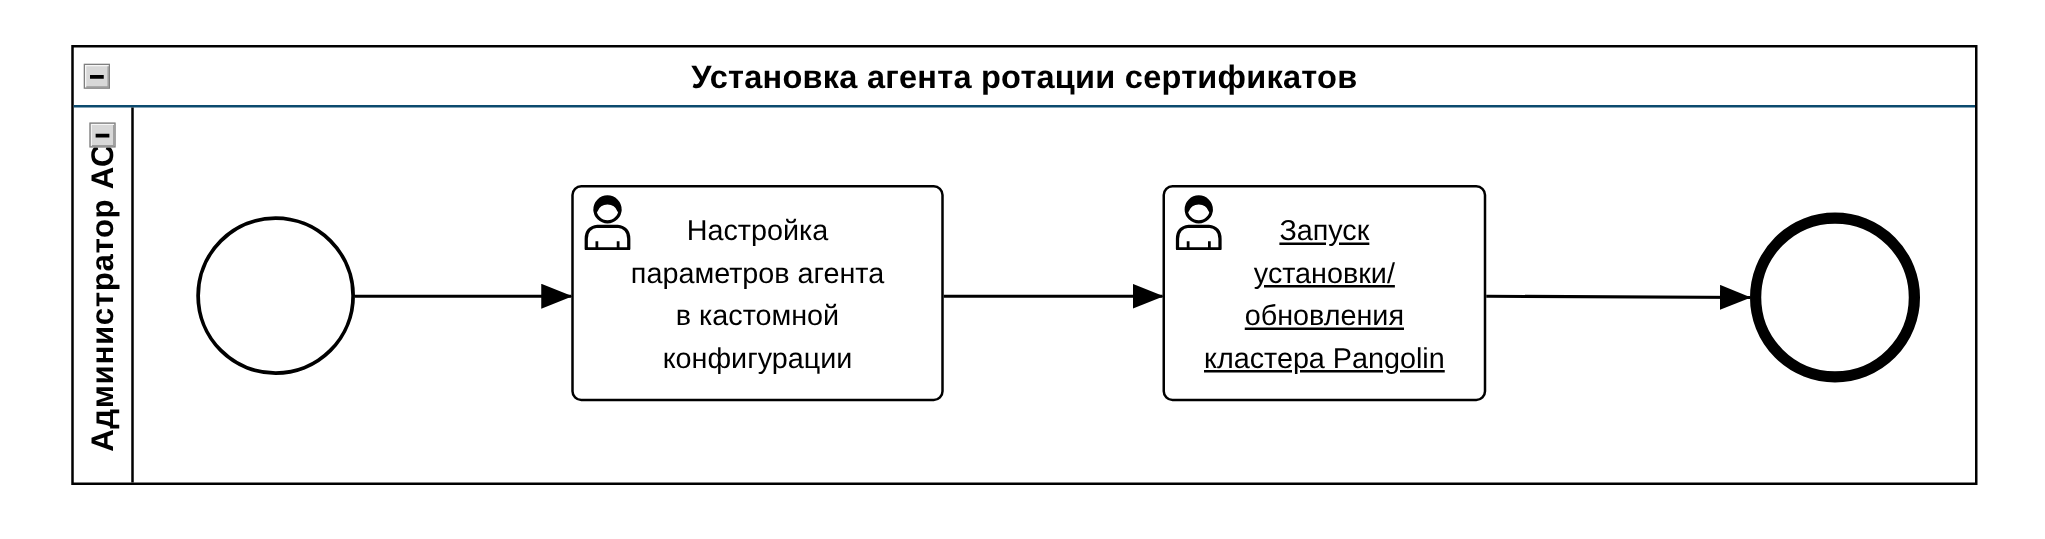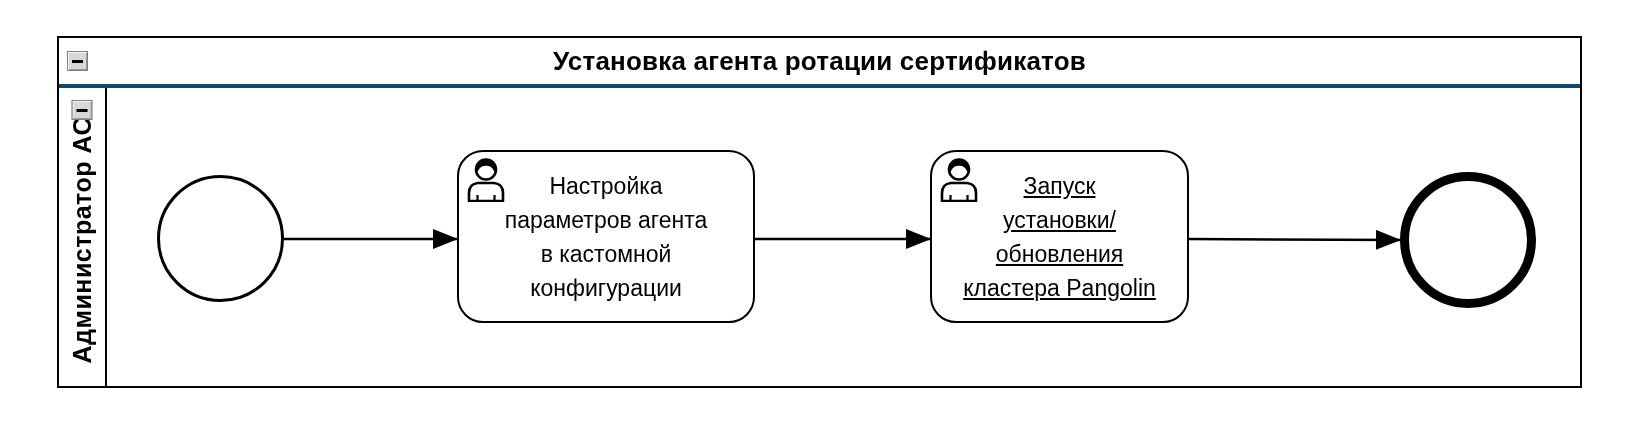--- a/index.html
+++ b/index.html
@@ -6,21 +6,21 @@
   .canvas {
     position:relative; width:1636px; height:431px; background:#ffffff;
     font-family:"Liberation Sans", sans-serif; color:#000; overflow:hidden;
   }
   
   .pool {
     position:absolute; left:57px; top:36px; width:1525px; height:352px;
     border:2px solid #000; box-sizing:border-box; background:#fff;
   }
   .pool-header {
-    position:relative; height:46px; border-bottom:4px solid #0c4a6e;
+    position:relative; height:46px; border-bottom:2px solid #0c4a6e;
     display:flex; align-items:center; justify-content:center;text-align:center;
   }
   .pool-title { font-size:26px; font-weight:bold; letter-spacing:0.2px; }
   .pool-body { display:flex; height:300px; }
   
   .lane-header {
     position:relative; width:46px; border-right:2px solid #000;
     display:flex; align-items:center; justify-content:center; overflow:hidden;
   }
   .lane-label {
@@ -41,21 +41,21 @@
   
   .lane-body { position:relative; flex:1; }
   .connections { position:absolute; left:0; top:0; }
   .event {
     position:absolute; border-radius:50%; background:#fff; box-sizing:border-box;
   }
   .start-event { left:50px; top:87px; width:127px; height:127px; border:3px solid #000; }
   .end-event   { left:1293px; top:84px; width:136px; height:136px; border:9px solid #000; }
   .task {
     position:absolute; top:62px; height:173px; box-sizing:border-box;
-    border:2.5px solid #000; border-radius:26px; background:#fff;
+    border:2.5px solid #000; border-radius:8px; background:#fff;
     display:flex; align-items:center; justify-content:center;
   }
   .task-1 { left:350px; width:298px; }
   .task-2 { left:823px; width:259px;text-decoration:underline; }
   .task-label {
     white-space:pre-line; text-align:center;
     font-size:23px; line-height:34px;
   }
   .task-icon { position:absolute; left:7px; top:4px; width:40px; height:46px; }
 </style>

